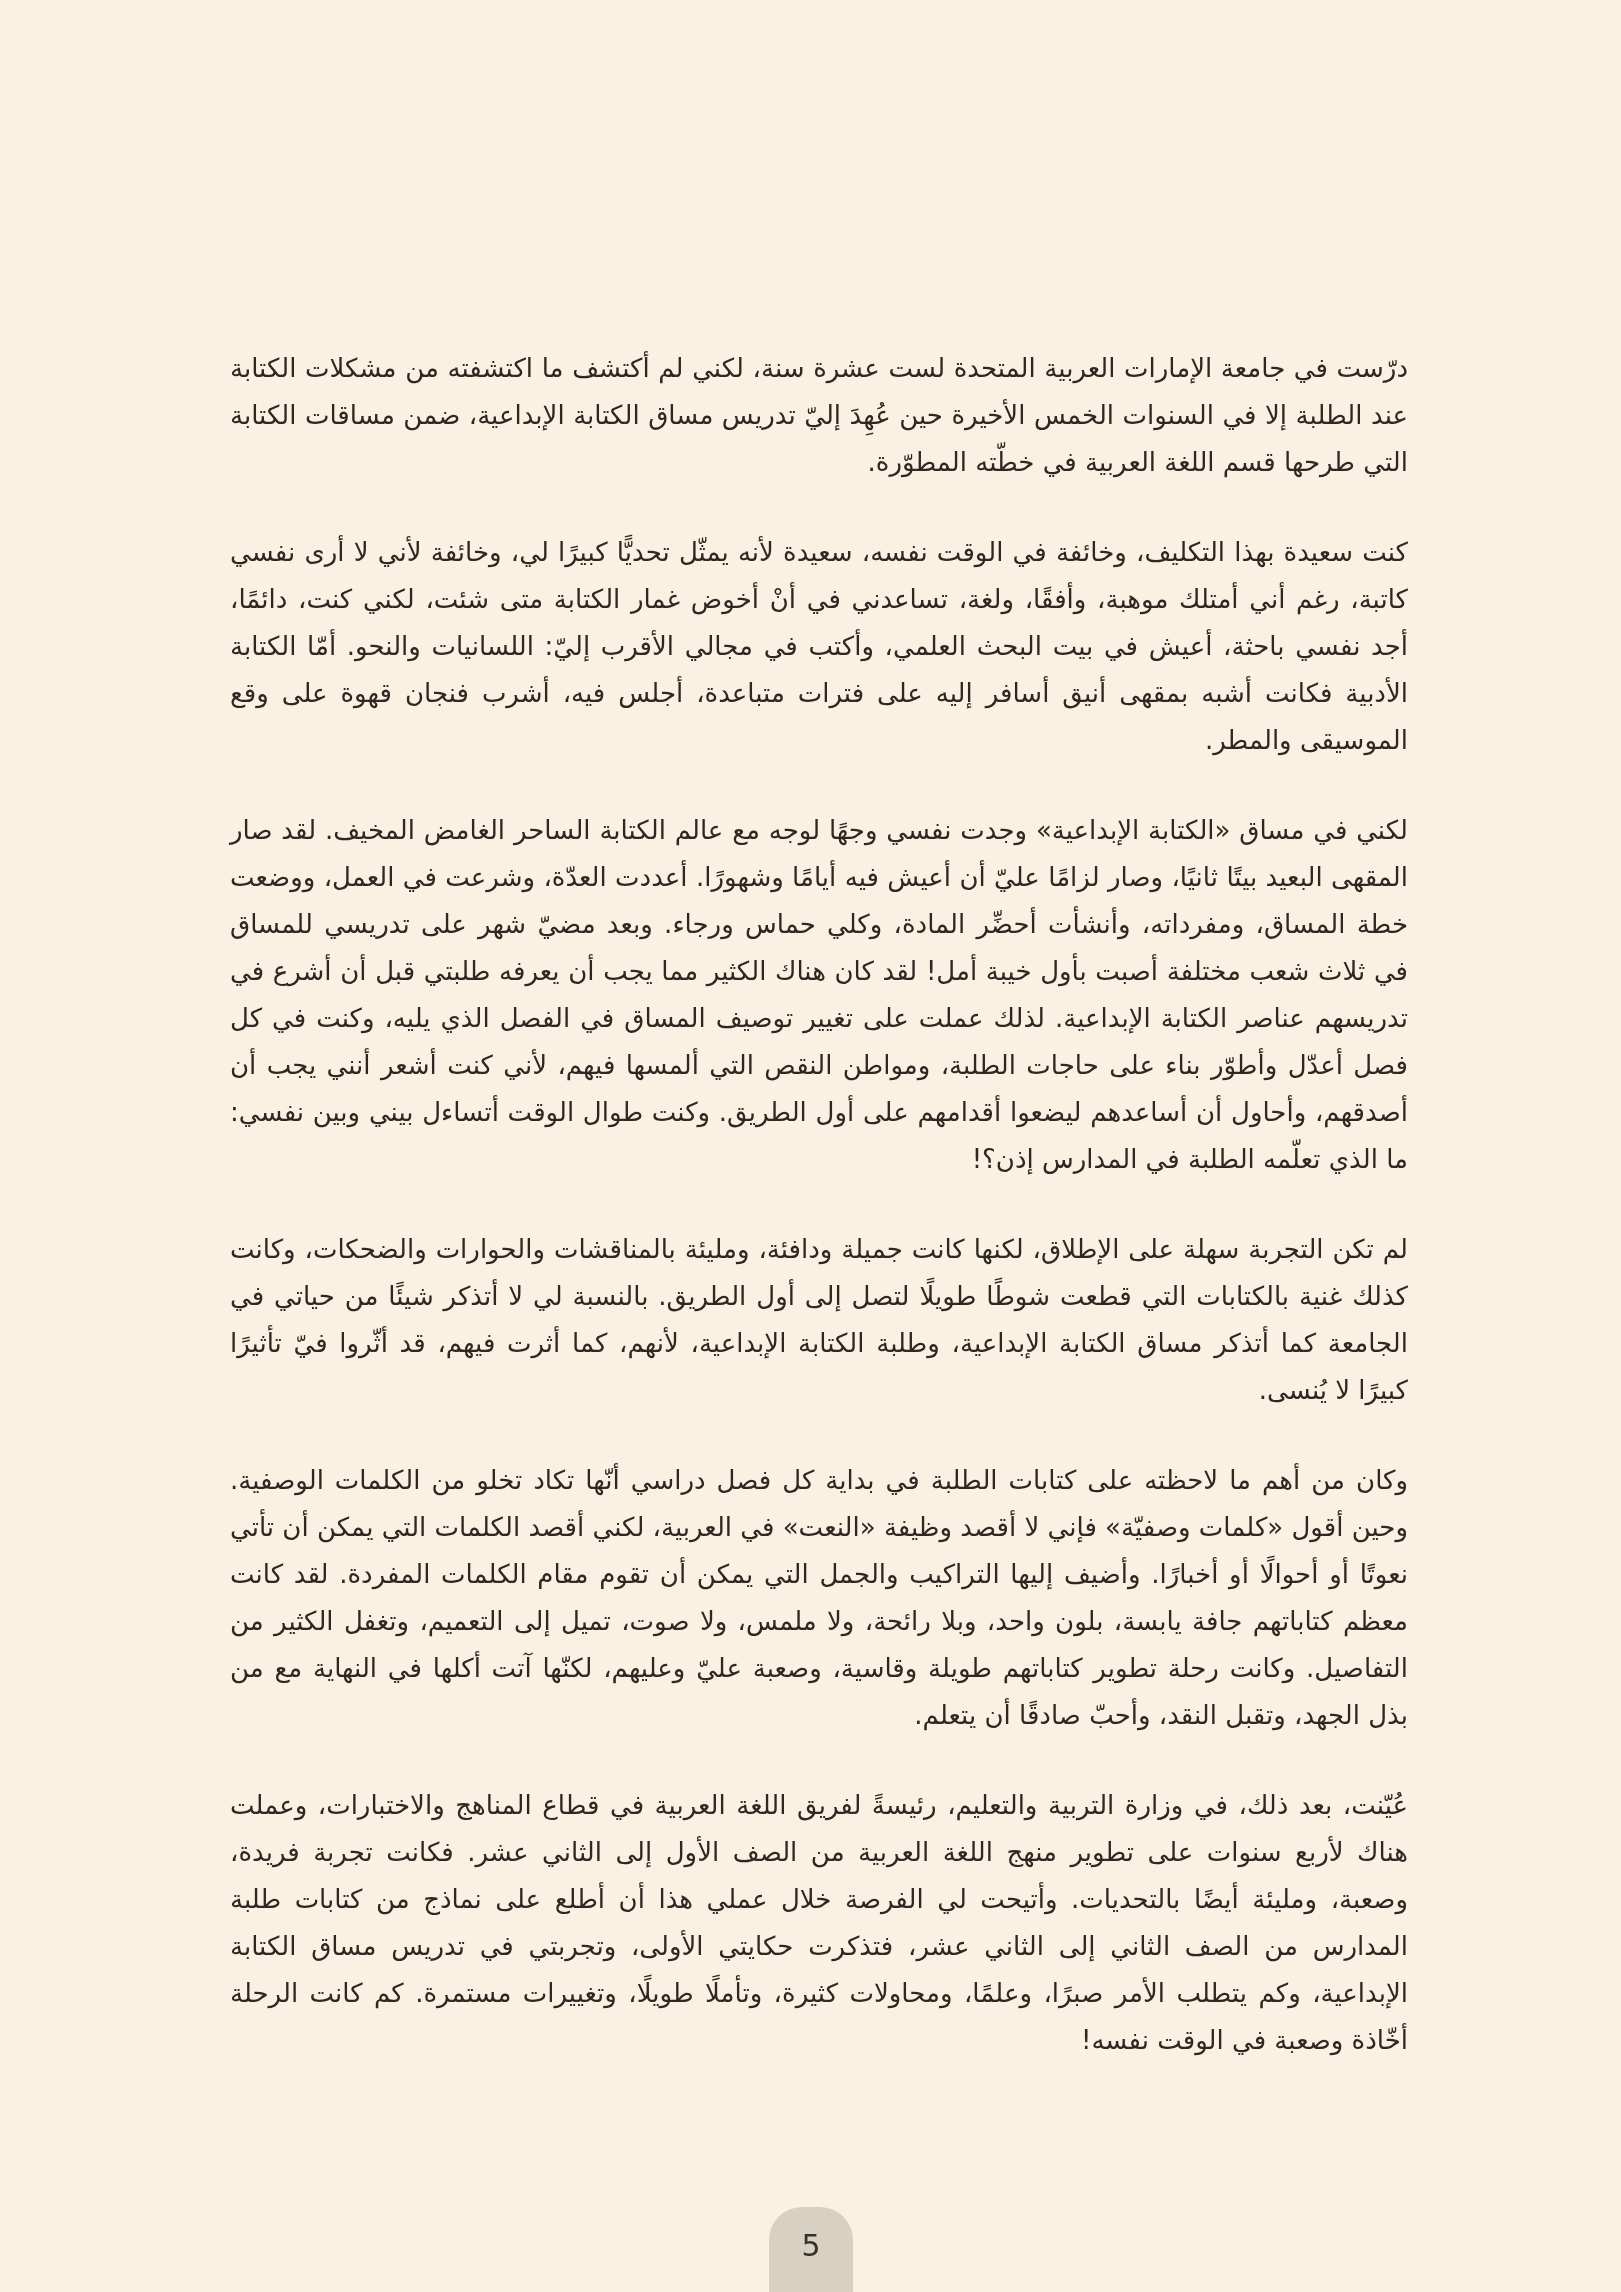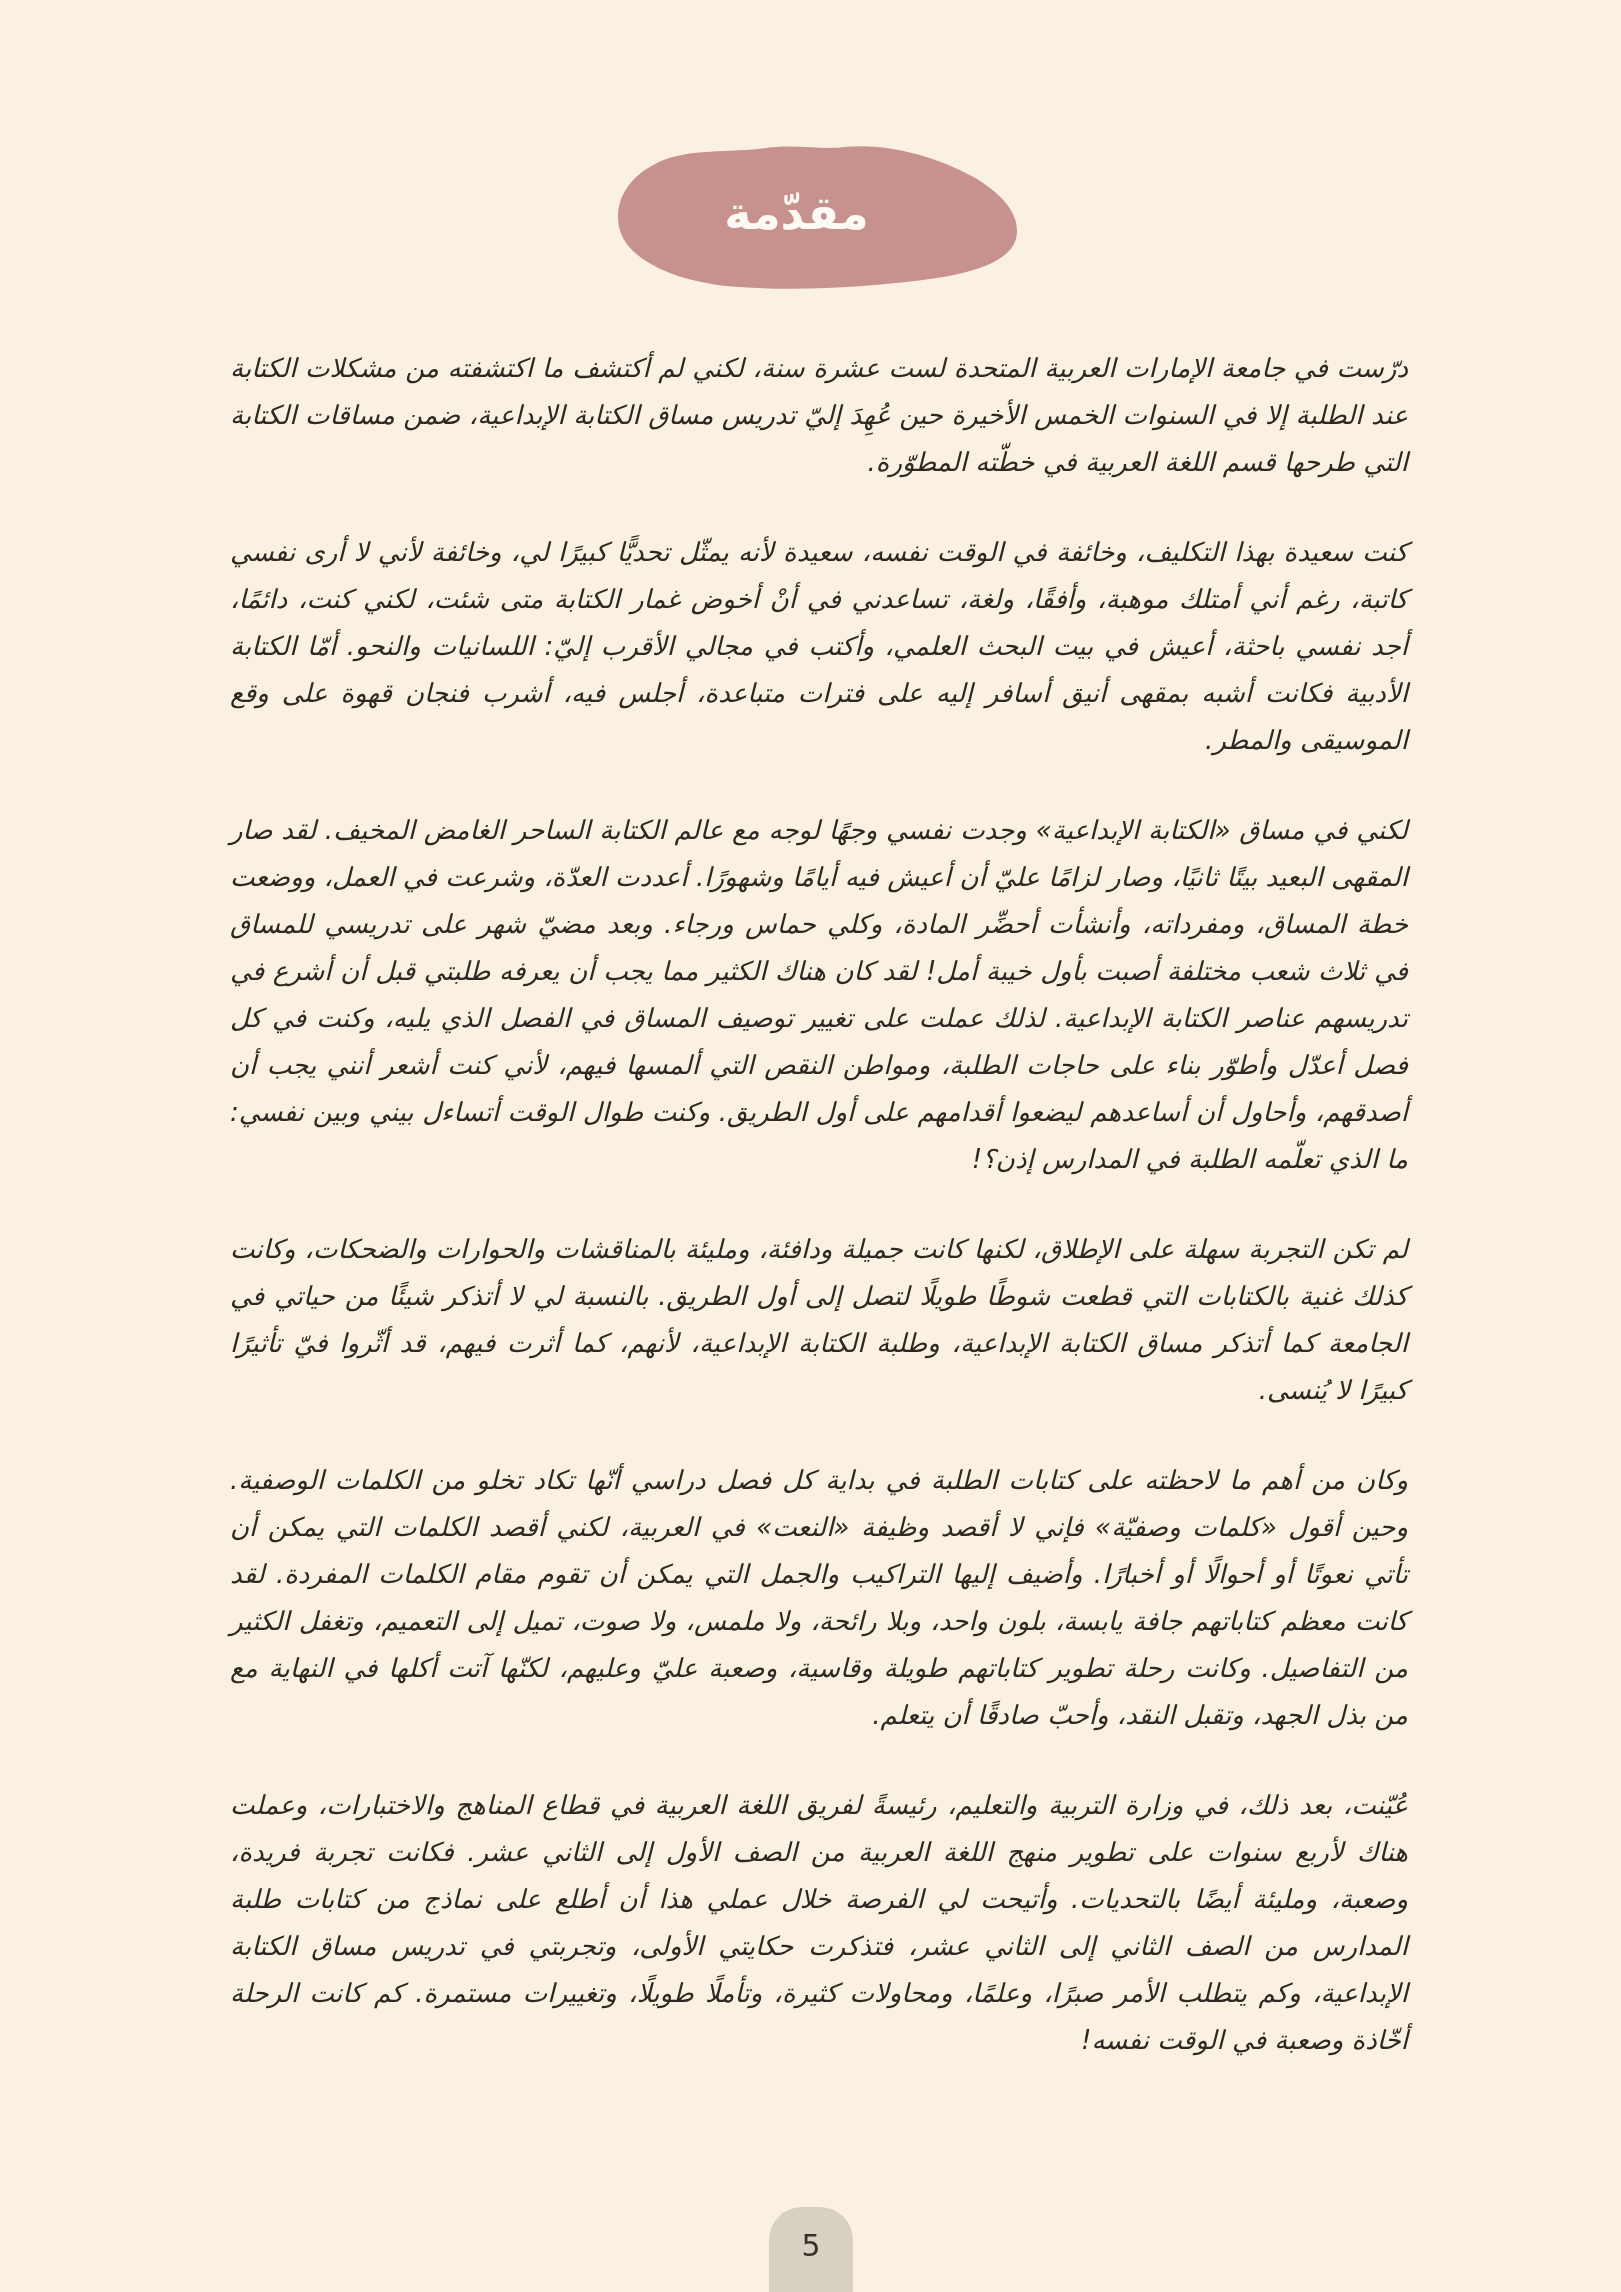--- a/index.html
+++ b/index.html
@@ -43,56 +43,40 @@
     left:230px;top:345px;
     width:1178px;
     direction:rtl;
     text-align:justify;
     color:var(--text);
     font-size:26px;
     line-height:47px;
   }
   .body-text p{
     margin-bottom:43px;
-    font-style:italic;
   }
   .page-tab{
     position:absolute;
     left:769px;top:2207px;
     width:84px;height:85px;
     background:var(--tab);
     border-radius:33px 33px 0 0;
     display:flex;align-items:center;justify-content:center;
   }
   .page-tab .page-num{
     color:var(--tabtext);
     font-size:30px;
     padding-bottom:7.8px;
   }
 </style>
 </head>
 <body>
 
 <div class="page">
 
-  <div class="title-blob">
-    <svg viewBox="0 0 474 160" preserveAspectRatio="none" aria-hidden="true">
-      <path fill="#c7928d" d="
-        M 92,28
-        C 120,12 160,16 200,12
-        C 236,6 262,14 288,10
-        C 330,6 380,20 416,40
-        C 448,58 468,82 460,106
-        C 452,128 414,140 364,146
-        C 306,153 236,158 168,152
-        C 116,147 70,128 58,98
-        C 48,70 64,42 92,28 Z"></path>
-    </svg>
-    <div class="title-text">مقدّمة</div>
-  </div>
 
   <div class="body-text">
     <p>درّست في جامعة الإمارات العربية المتحدة لست عشرة سنة، لكني لم أكتشف ما اكتشفته من مشكلات الكتابة عند الطلبة إلا في السنوات الخمس الأخيرة حين عُهِدَ إليّ تدريس مساق الكتابة الإبداعية، ضمن مساقات الكتابة التي طرحها قسم اللغة العربية في خطّته المطوّرة.</p>
     <p>كنت سعيدة بهذا التكليف، وخائفة في الوقت نفسه، سعيدة لأنه يمثّل تحديًّا كبيرًا لي، وخائفة لأني لا أرى نفسي كاتبة، رغم أني أمتلك موهبة، وأفقًا، ولغة، تساعدني في أنْ أخوض غمار الكتابة متى شئت، لكني كنت، دائمًا، أجد نفسي باحثة، أعيش في بيت البحث العلمي، وأكتب في مجالي الأقرب إليّ: اللسانيات والنحو. أمّا الكتابة الأدبية فكانت أشبه بمقهى أنيق أسافر إليه على فترات متباعدة، أجلس فيه، أشرب فنجان قهوة على وقع الموسيقى والمطر.</p>
     <p>لكني في مساق «الكتابة الإبداعية» وجدت نفسي وجهًا لوجه مع عالم الكتابة الساحر الغامض المخيف. لقد صار المقهى البعيد بيتًا ثانيًا، وصار لزامًا عليّ أن أعيش فيه أيامًا وشهورًا. أعددت العدّة، وشرعت في العمل، ووضعت خطة المساق، ومفرداته، وأنشأت أحضِّر المادة، وكلي حماس ورجاء. وبعد مضيّ شهر على تدريسي للمساق في ثلاث شعب مختلفة أصبت بأول خيبة أمل! لقد كان هناك الكثير مما يجب أن يعرفه طلبتي قبل أن أشرع في تدريسهم عناصر الكتابة الإبداعية. لذلك عملت على تغيير توصيف المساق في الفصل الذي يليه، وكنت في كل فصل أعدّل وأطوّر بناء على حاجات الطلبة، ومواطن النقص التي ألمسها فيهم، لأني كنت أشعر أنني يجب أن أصدقهم، وأحاول أن أساعدهم ليضعوا أقدامهم على أول الطريق. وكنت طوال الوقت أتساءل بيني وبين نفسي: ما الذي تعلّمه الطلبة في المدارس إذن؟!</p>
     <p>لم تكن التجربة سهلة على الإطلاق، لكنها كانت جميلة ودافئة، ومليئة بالمناقشات والحوارات والضحكات، وكانت كذلك غنية بالكتابات التي قطعت شوطًا طويلًا لتصل إلى أول الطريق. بالنسبة لي لا أتذكر شيئًا من حياتي في الجامعة كما أتذكر مساق الكتابة الإبداعية، وطلبة الكتابة الإبداعية، لأنهم، كما أثرت فيهم، قد أثّروا فيّ تأثيرًا كبيرًا لا يُنسى.</p>
     <p>وكان من أهم ما لاحظته على كتابات الطلبة في بداية كل فصل دراسي أنّها تكاد تخلو من الكلمات الوصفية. وحين أقول «كلمات وصفيّة» فإني لا أقصد وظيفة «النعت» في العربية، لكني أقصد الكلمات التي يمكن أن تأتي نعوتًا أو أحوالًا أو أخبارًا. وأضيف إليها التراكيب والجمل التي يمكن أن تقوم مقام الكلمات المفردة. لقد كانت معظم كتاباتهم جافة يابسة، بلون واحد، وبلا رائحة، ولا ملمس، ولا صوت، تميل إلى التعميم، وتغفل الكثير من التفاصيل. وكانت رحلة تطوير كتاباتهم طويلة وقاسية، وصعبة عليّ وعليهم، لكنّها آتت أكلها في النهاية مع من بذل الجهد، وتقبل النقد، وأحبّ صادقًا أن يتعلم.</p>
     <p>عُيّنت، بعد ذلك، في وزارة التربية والتعليم، رئيسةً لفريق اللغة العربية في قطاع المناهج والاختبارات، وعملت هناك لأربع سنوات على تطوير منهج اللغة العربية من الصف الأول إلى الثاني عشر. فكانت تجربة فريدة، وصعبة، ومليئة أيضًا بالتحديات. وأتيحت لي الفرصة خلال عملي هذا أن أطلع على نماذج من كتابات طلبة المدارس من الصف الثاني إلى الثاني عشر، فتذكرت حكايتي الأولى، وتجربتي في تدريس مساق الكتابة الإبداعية، وكم يتطلب الأمر صبرًا، وعلمًا، ومحاولات كثيرة، وتأملًا طويلًا، وتغييرات مستمرة. كم كانت الرحلة أخّاذة وصعبة في الوقت نفسه!</p>
   </div>
 

